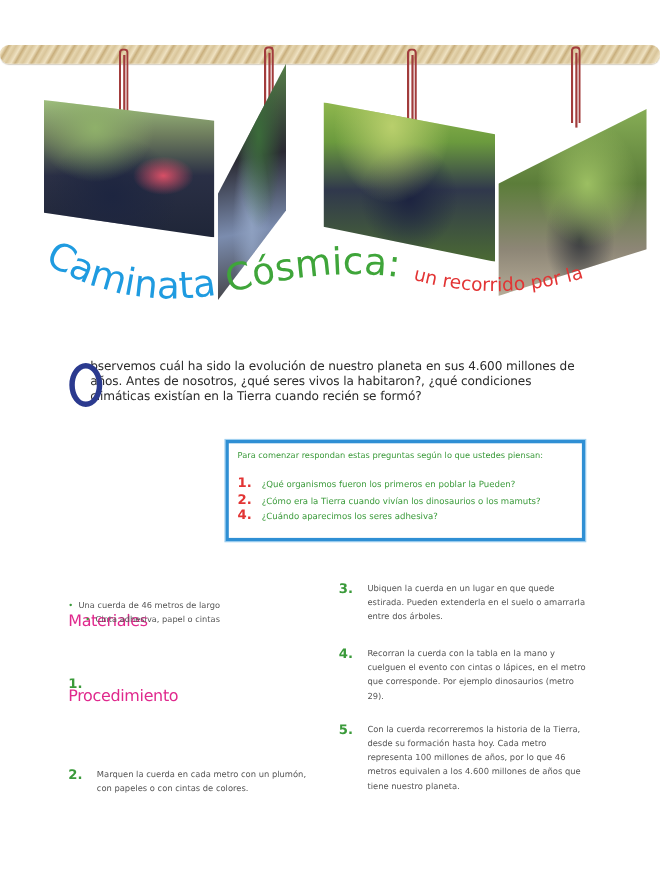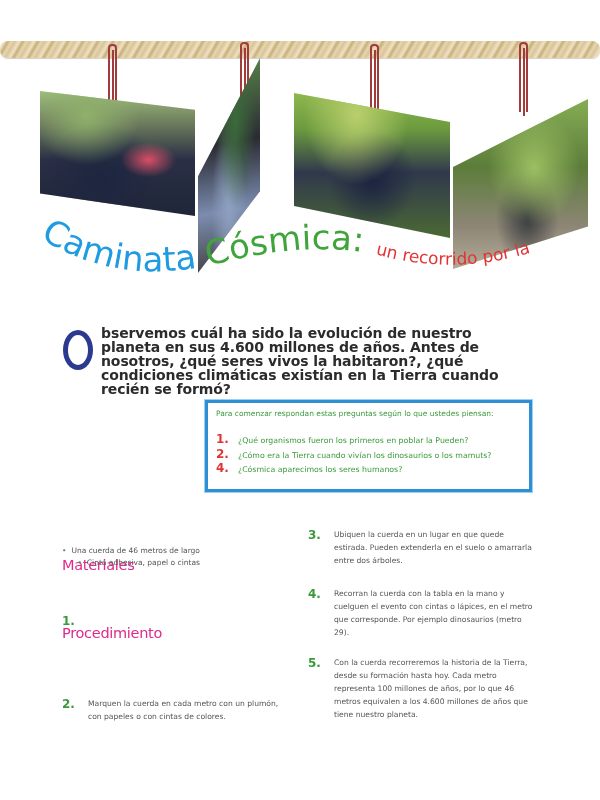--- a/index.html
+++ b/index.html
@@ -58,21 +58,21 @@
     
     .title-svg { position: absolute; left: 0; top: 218px; width: 600px; height: 105px; }
 
     
     .intro { position: absolute; left: 63px; top: 326px; width: 470px; }
     .dropcap {
       position: absolute; left: 0; top: 4px; width: 30px; height: 40px;
       border: 5px solid #2b3a8f; border-radius: 50%;
     }
     .intro-text {
-      margin-left: 38px; font-size: 14px; line-height: 14px; color: #2b2b2b; font-weight: bold; letter-spacing: -0.1px;
+      margin-left: 19px; font-size: 11px; line-height: 14px; color: #2b2b2b; font-weight: normal; letter-spacing: -0.1px;
     }
 
     
     .qbox {
       position: absolute; left: 205px; top: 400px; width: 327px; height: 92px;
       border: 3px solid #2f8fd4; background: #fff;
       box-shadow: 0 0 0 1px #9fd0f0;
       padding: 6px 10px 0 8px;
     }
     .qbox-intro { font-size: 7.5px; color: #3a9a3a; margin-bottom: 14px; white-space: nowrap; }
@@ -126,21 +126,21 @@
   <div class="qitem">
     <span class="qnum">1.</span>
     <span class="qtext">¿Qué organismos fueron los primeros en poblar la Pueden?</span>
   </div>
   <div class="qitem">
     <span class="qnum">2.</span>
     <span class="qtext">¿Cómo era la Tierra cuando vivían los dinosaurios o los mamuts?</span>
   </div>
   <div class="qitem">
     <span class="qnum">4.</span>
-    <span class="qtext">¿Cósmica aparecimos los seres humanos?</span>
+    <span class="qtext">¿Cuándo aparecimos los seres adhesiva?</span>
   </div>
 </div>
 
 <div class="heading" style="left:62px; top:521px;">Materiales</div>
 <ul class="bullets" style="top:545px;">
   <li>Una cuerda de 46 metros de largo</li>
   <li>Cinta adhesiva, papel o cintas</li>
 </ul>
 
 <div class="heading" style="left:62px; top:589px;">Procedimiento</div>

